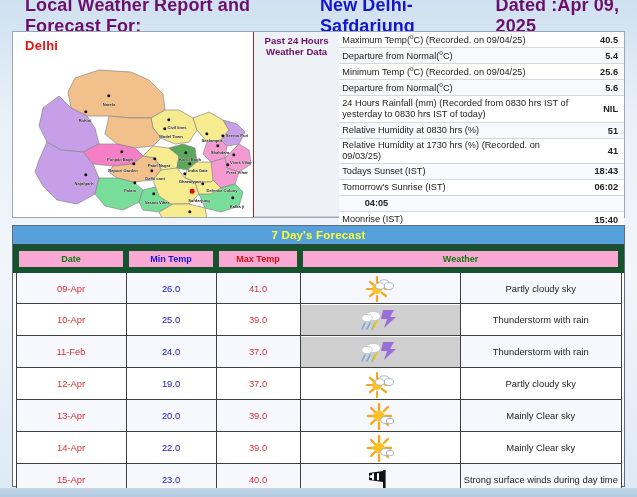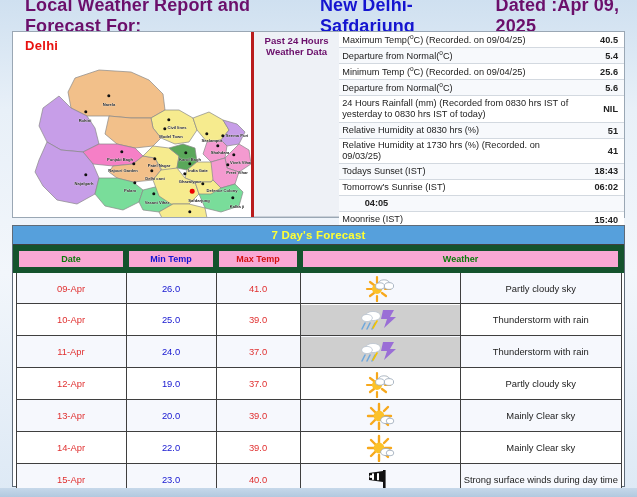--- a/index.html
+++ b/index.html
@@ -38,21 +38,21 @@
     left: 12px; top: 31px;
     width: 613px; height: 187px;
     display: flex;
     border: 1px solid #9aa7b4;
     background: #ffffff;
   }
 
   
   #map-cell {
     width: 241px;
-    border-right: 3px solid #b91c1c;
+    border-right: 1px solid #b91c1c;
     position: relative;
     background: #ffffff;
     overflow: hidden;
   }
   #map-title {
     position: absolute;
     left: 12px; top: 6px;
     color: #e8110f;
     font-size: 13px;
     font-weight: bold;
@@ -402,21 +402,21 @@
                 </g>
                 <g stroke="#f5c400" stroke-width="1.6" stroke-linecap="round">
                   <line x1="17" y1="14" x2="13" y2="21"></line>
                 </g>
               </svg>
             </div>
           </td>
           <td class="c-desc">Thunderstorm with rain</td>
         </tr>
         <tr class="r-odd">
-          <td class="c-date">11-Apr</td>
+          <td class="c-date">11-Feb</td>
           <td class="c-min">24.0</td>
           <td class="c-max">37.0</td>
           <td class="c-icon">
             <div class="ic-wrap gray">
               <svg class="wicon" width="40" height="26" viewBox="0 0 40 26">
                 <g fill="#ffffff" stroke="#b9c3cf" stroke-width="0.8">
                   <ellipse cx="13" cy="9" rx="7.5" ry="4.6"></ellipse>
                   <ellipse cx="7" cy="11" rx="5.4" ry="3.6"></ellipse>
                 </g>
                 <g fill="#9a6ed6">

